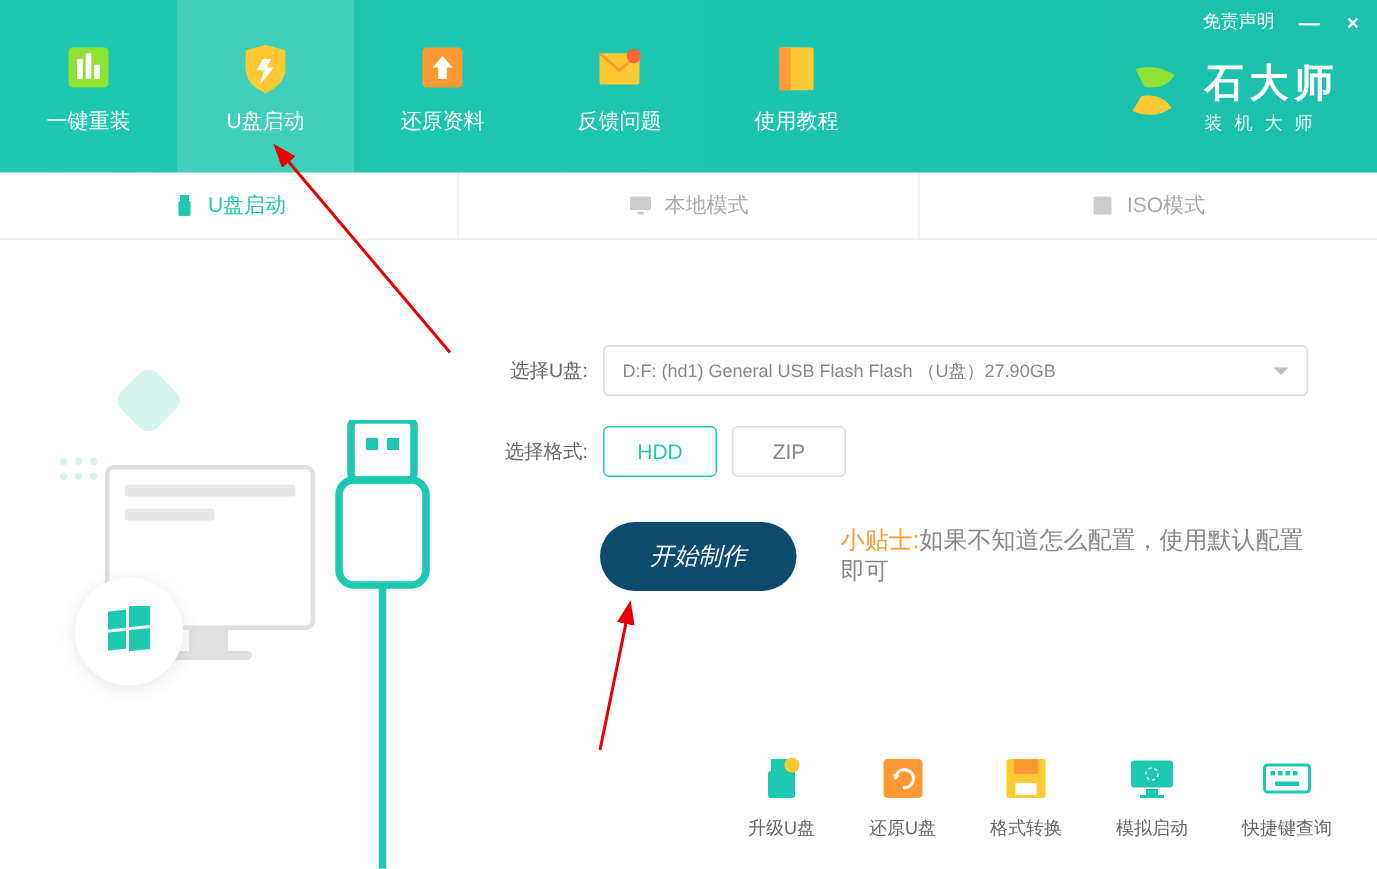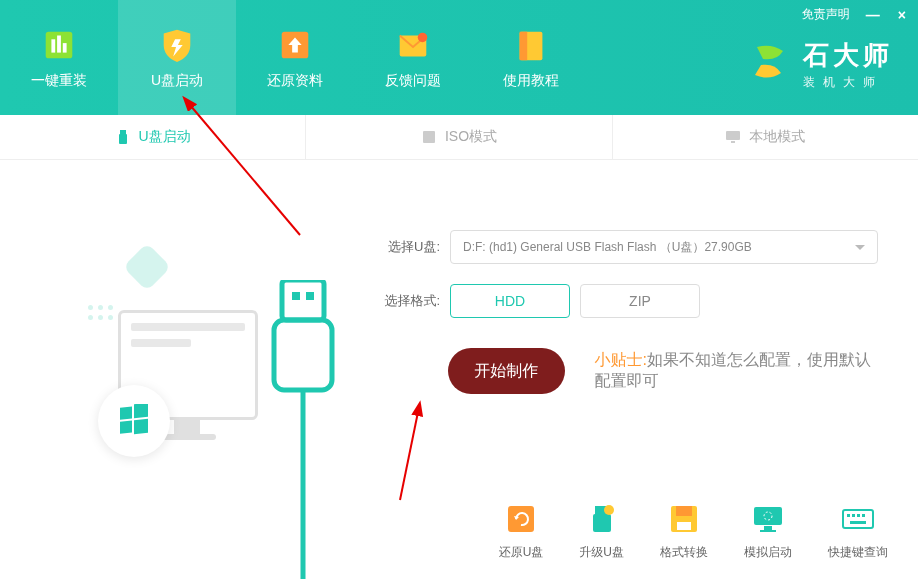--- a/index.html
+++ b/index.html
@@ -20,35 +20,35 @@
 .brand-logo svg { width: 44px; height: 44px; }
 .brand-text { color: #fff; }
 .brand-text .main { font-size: 26px; font-weight: bold; letter-spacing: 4px; }
 .brand-text .sub { font-size: 12px; letter-spacing: 8px; opacity: 0.9; margin-top: 1px; }
 
 .subtabs { display: flex; height: 45px; border-bottom: 1px solid #eee; }
 .subtab { flex: 1; display: flex; align-items: center; justify-content: center; gap: 8px; font-size: 14px; color: #aaa; cursor: pointer; border-right: 1px solid #eee; }
 .subtab:last-child { border-right: none; }
 .subtab.active { color: #1fc8b0; }
 
-.content { display: flex; height: 419px; padding-left: 48px; }
+.content { display: flex; height: 419px; }
 .left-art { width: 300px; position: relative; }
 .form-area { flex: 1; padding: 70px 40px 0 20px; }
 
 .field-row { display: flex; align-items: center; margin-bottom: 20px; }
 .field-label { width: 72px; font-size: 13px; color: #666; text-align: right; margin-right: 10px; }
 .select-box { flex: 1; height: 34px; border: 1px solid #ddd; border-radius: 4px; display: flex; align-items: center; padding: 0 12px; font-size: 12px; color: #888; font-family: monospace; position: relative; cursor: pointer; max-width: 470px; }
 .select-box::after { content: ""; position: absolute; right: 12px; top: 14px; border: 5px solid transparent; border-top-color: #bbb; }
 
 .opt-group { display: flex; gap: 10px; }
-.opt-btn { width: 120px; height: 34px; border: 1px solid #ddd; border-radius: 4px; display: flex; align-items: center; justify-content: center; font-size: 14px; color: #888; cursor: pointer; background: #fff; }
+.opt-btn { width: 76px; height: 34px; border: 1px solid #ddd; border-radius: 4px; display: flex; align-items: center; justify-content: center; font-size: 14px; color: #888; cursor: pointer; background: #fff; }
 .opt-btn.selected { border-color: #1fc8b0; color: #1fc8b0; }
 
 .action-row { display: flex; align-items: center; margin-top: 30px; margin-left: 80px; gap: 30px; }
-.start-btn { width: 140px; height: 46px; background: #7f1d1d; color: #fff; border: none; border-radius: 23px; font-size: 16px; cursor: pointer; }
+.start-btn { width: 140px; height: 46px; background: #0c4a6e; color: #fff; border: none; border-radius: 23px; font-size: 16px; cursor: pointer; font-style: italic; }
 .tip { font-size: 16px; color: #888; }
 .tip .tip-label { color: #ff9933; }
 
 .footer-tools { position: absolute; bottom: 18px; right: 30px; display: flex; gap: 36px; }
 .tool { display: flex; flex-direction: column; align-items: center; gap: 8px; cursor: pointer; }
 .tool .ticon { width: 34px; height: 34px; display: flex; align-items: center; justify-content: center; }
 .tool .tlabel { font-size: 12px; color: #666; }
 
 
 .art-win { position: absolute; left: 70px; top: 150px; width: 140px; height: 110px; border: 3px solid #e0e0e0; border-radius: 6px; background: #fff; }
@@ -141,30 +141,30 @@
 <div class="subtabs">
   <div class="subtab active">
     <svg width="16" height="16" viewBox="0 0 16 16">
         <rect x="5" y="1" width="6" height="4" fill="#1fc8b0"></rect>
         <rect x="4" y="5" width="8" height="10" rx="1" fill="#1fc8b0"></rect>
       </svg>
     <span>U盘启动</span>
   </div>
   <div class="subtab">
     <svg width="16" height="16" viewBox="0 0 16 16">
-        <rect x="2" y="2" width="12" height="12" rx="1" fill="#ccc"></rect>
-      </svg>
-    <span>ISO模式</span>
-  </div>
-  <div class="subtab">
-    <svg width="16" height="16" viewBox="0 0 16 16">
         <rect x="1" y="2" width="14" height="9" rx="1" fill="#ccc"></rect>
         <rect x="6" y="12" width="4" height="2" fill="#ccc"></rect>
       </svg>
     <span>本地模式</span>
+  </div>
+  <div class="subtab">
+    <svg width="16" height="16" viewBox="0 0 16 16">
+        <rect x="2" y="2" width="12" height="12" rx="1" fill="#ccc"></rect>
+      </svg>
+    <span>ISO模式</span>
   </div>
 </div>
 
 <div class="content">
   <div class="left-art">
     <div class="art-diamond"></div>
     <div class="art-dots">
         <span style="left:0;top:0"></span>
         <span style="left:10px;top:0"></span>
         <span style="left:20px;top:0"></span>
@@ -214,36 +214,36 @@
         <span class="tip-label">小贴士:</span><span>如果不知道怎么配置，使用默认配置即可</span>
       </div>
     </div>
   </div>
 </div>
 
 <div class="footer-tools">
   <div class="tool">
     <div class="ticon">
         <svg viewBox="0 0 34 34">
+          <rect x="10" y="4" width="14" height="8" fill="#1fc8b0"></rect>
+          <rect x="8" y="12" width="18" height="18" rx="2" fill="#1fc8b0"></rect>
+          <circle cx="24" cy="8" r="5" fill="#ffc933"></circle>
+        </svg>
+      </div>
+    <div class="tlabel">升级U盘</div>
+  </div>
+  <div class="tool">
+    <div class="ticon">
+        <svg viewBox="0 0 34 34">
           <rect x="4" y="4" width="26" height="26" rx="3" fill="#ff9933"></rect>
           <path d="M12 17 A6 6 0 1 1 17 23" fill="none" stroke="#fff" stroke-width="2"></path>
           <path d="M10 14 L12 18 L15 15 Z" fill="#fff"></path>
         </svg>
       </div>
     <div class="tlabel">还原U盘</div>
-  </div>
-  <div class="tool">
-    <div class="ticon">
-        <svg viewBox="0 0 34 34">
-          <rect x="10" y="4" width="14" height="8" fill="#1fc8b0"></rect>
-          <rect x="8" y="12" width="18" height="18" rx="2" fill="#1fc8b0"></rect>
-          <circle cx="24" cy="8" r="5" fill="#ffc933"></circle>
-        </svg>
-      </div>
-    <div class="tlabel">升级U盘</div>
   </div>
   <div class="tool">
     <div class="ticon">
         <svg viewBox="0 0 34 34">
           <rect x="4" y="4" width="26" height="26" rx="2" fill="#ffc933"></rect>
           <rect x="9" y="4" width="16" height="10" fill="#ff9933"></rect>
           <rect x="10" y="20" width="14" height="8" fill="#fff"></rect>
         </svg>
       </div>
     <div class="tlabel">格式转换</div>

